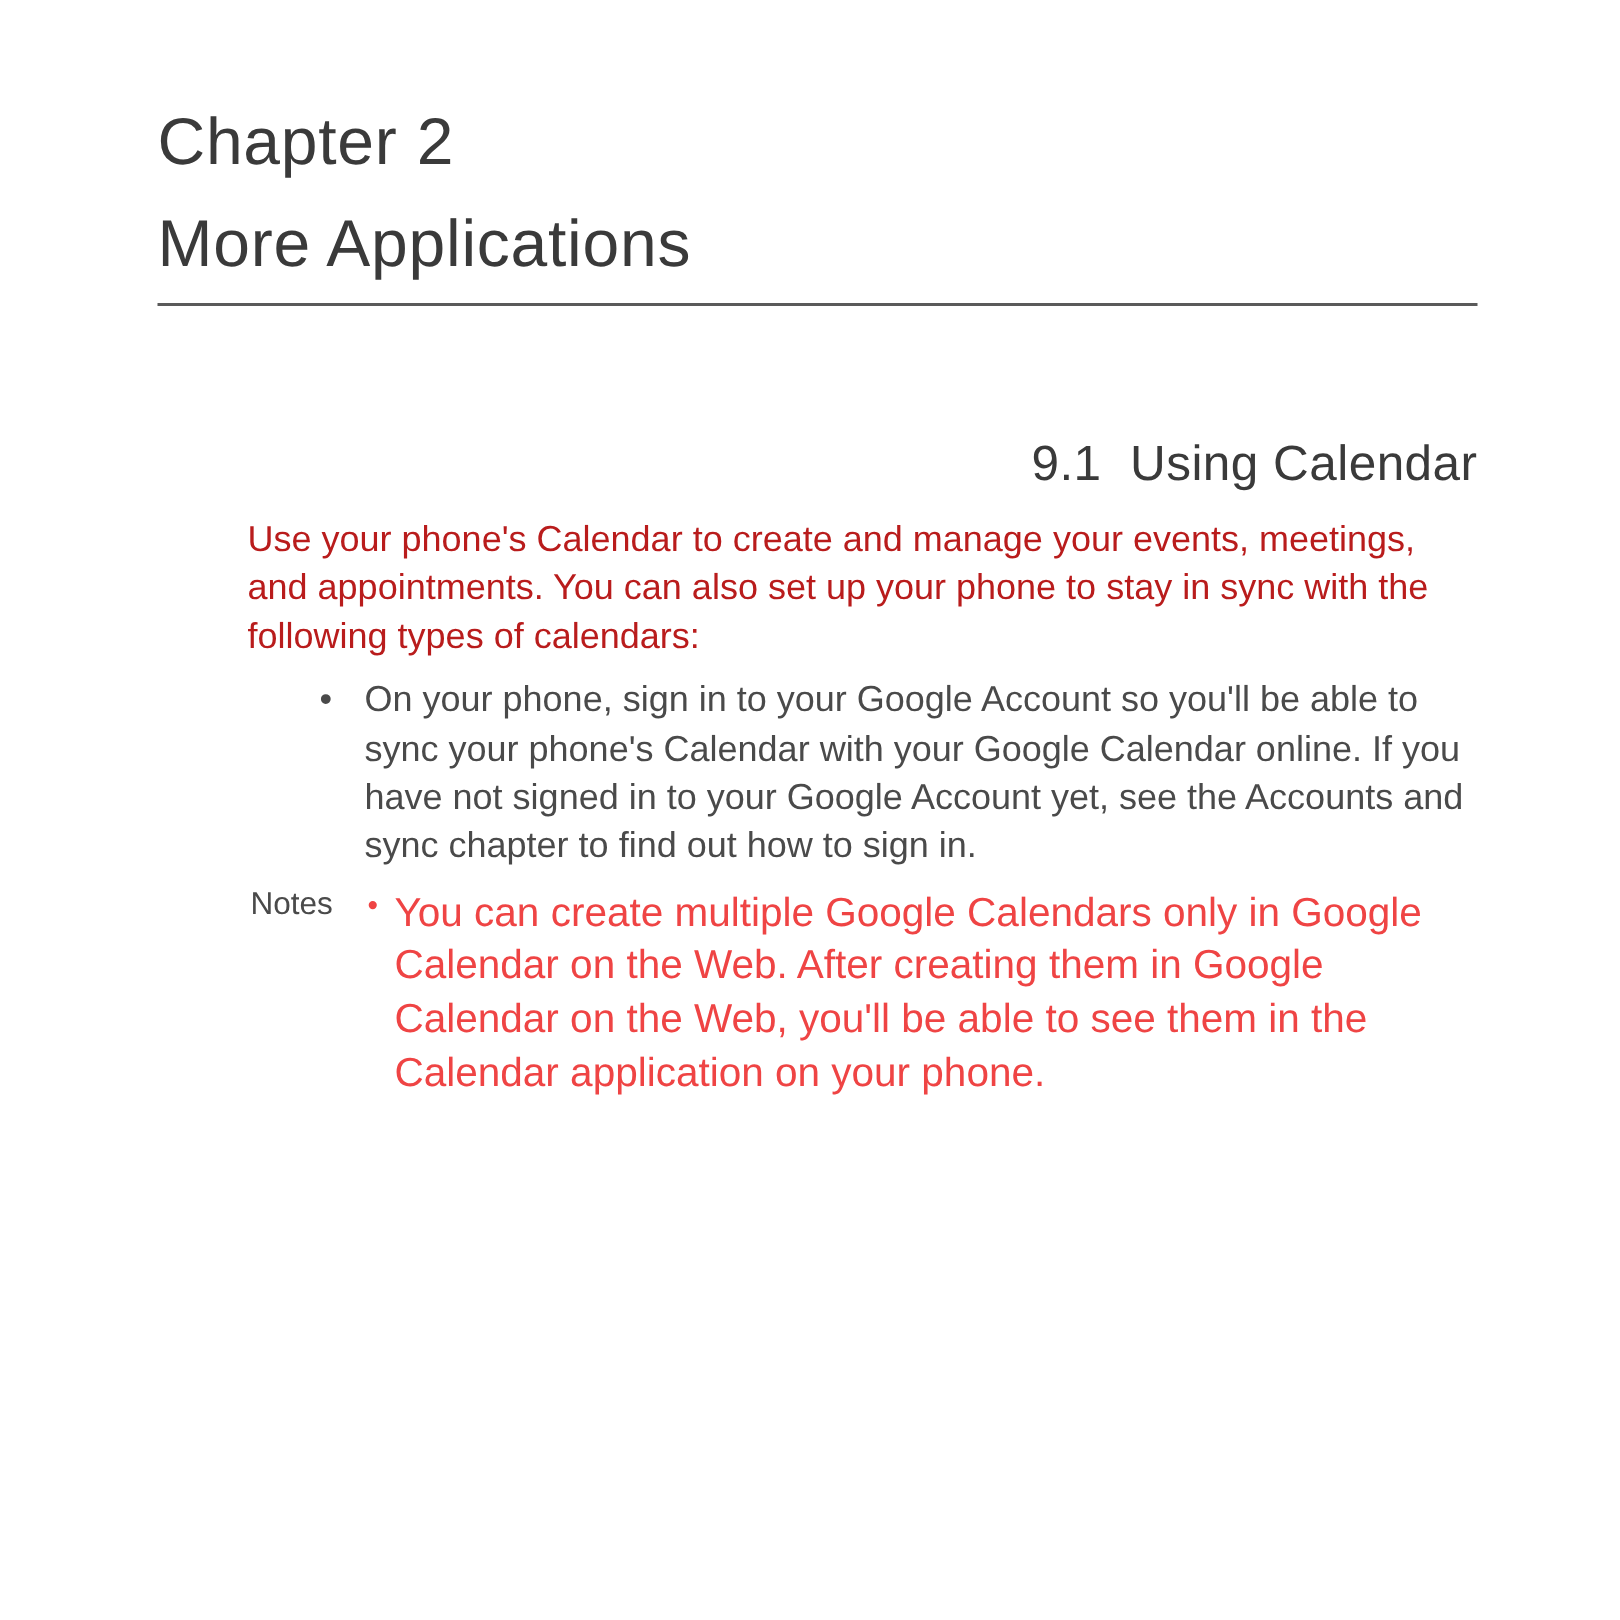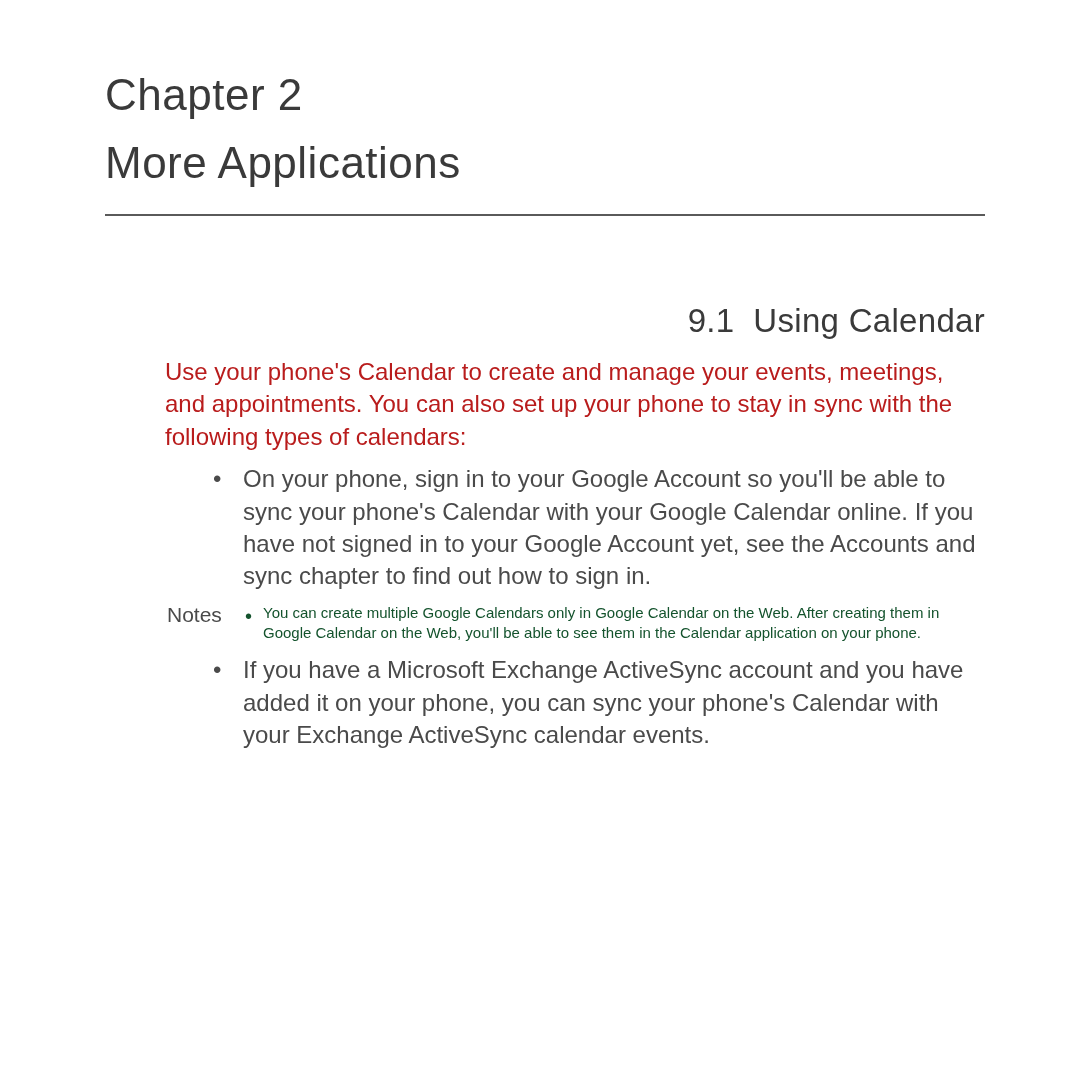--- a/index.html
+++ b/index.html
@@ -20,21 +20,21 @@
       font-size: 44px;
       font-weight: 300;
       color: #3a3a3a;
       margin-bottom: 18px;
       letter-spacing: 0.5px;
     }
     .chapter-title {
       font-size: 44px;
       font-weight: 300;
       color: #3a3a3a;
-      padding-bottom: 26px;
+      padding-bottom: 14px;
       letter-spacing: 0.5px;
       border-bottom: 2px solid #5a5a5a;
     }
     .section-heading {
       font-size: 33px;
       font-weight: 300;
       color: #3a3a3a;
       margin-top: 86px;
       margin-bottom: 16px;
       letter-spacing: 0.3px;
@@ -89,23 +89,23 @@
       width: 78px;
     }
     .notes-content {
       flex: 1;
     }
     .notes-list {
       list-style: none;
     }
     .notes-item {
       position: relative;
-      font-size: 15px;
+      font-size: 27px;
       line-height: 1.32;
-      color: #14532d;
+      color: #ef4444;
       padding-left: 18px;
       margin-bottom: 6px;
       font-weight: 300;
     }
     .notes-item::before {
       content: "•";
       position: absolute;
       left: 0;
       top: 0;
       font-size: 20px;
@@ -135,14 +135,13 @@
     <div class="notes-label">Notes</div>
     <div class="notes-content">
       <ul class="notes-list">
         <li class="notes-item">You can create multiple Google Calendars only in Google Calendar on the Web. After creating them in Google Calendar on the Web, you'll be able to see them in the Calendar application on your phone.</li>
       </ul>
     </div>
   </div>
 </div>
 
 <ul class="bullet-list">
-  <li class="bullet-item">If you have a Microsoft Exchange ActiveSync account and you have added it on your phone, you can sync your phone's Calendar with your Exchange ActiveSync calendar events.</li>
 </ul>
 
 </body></html>

